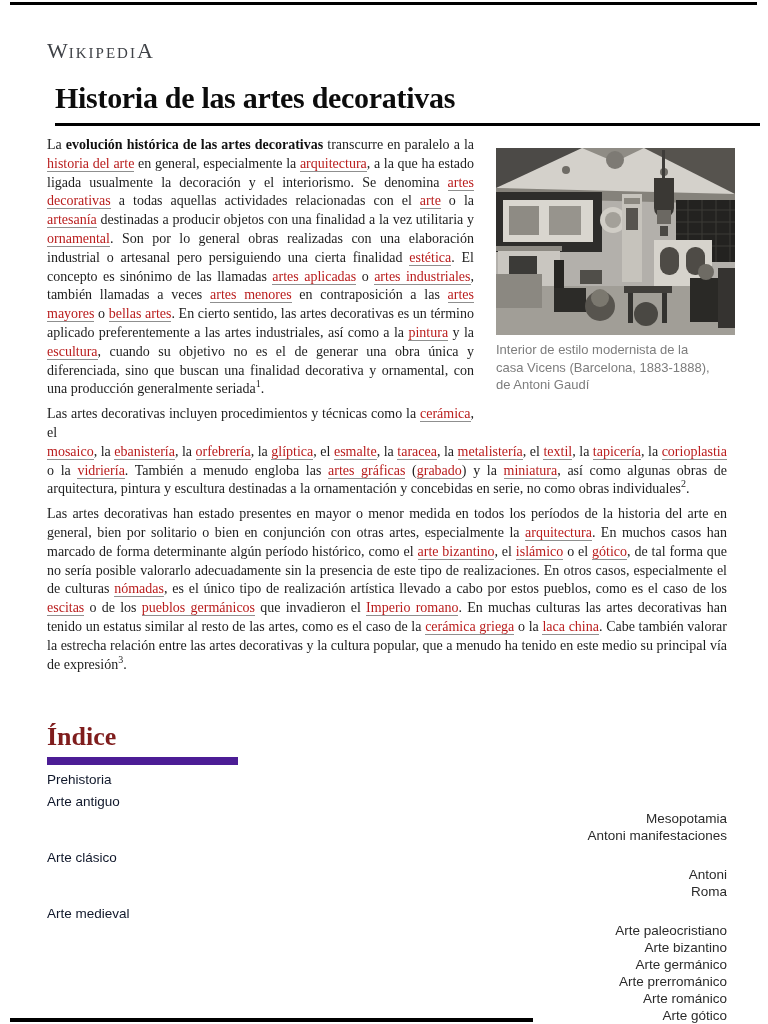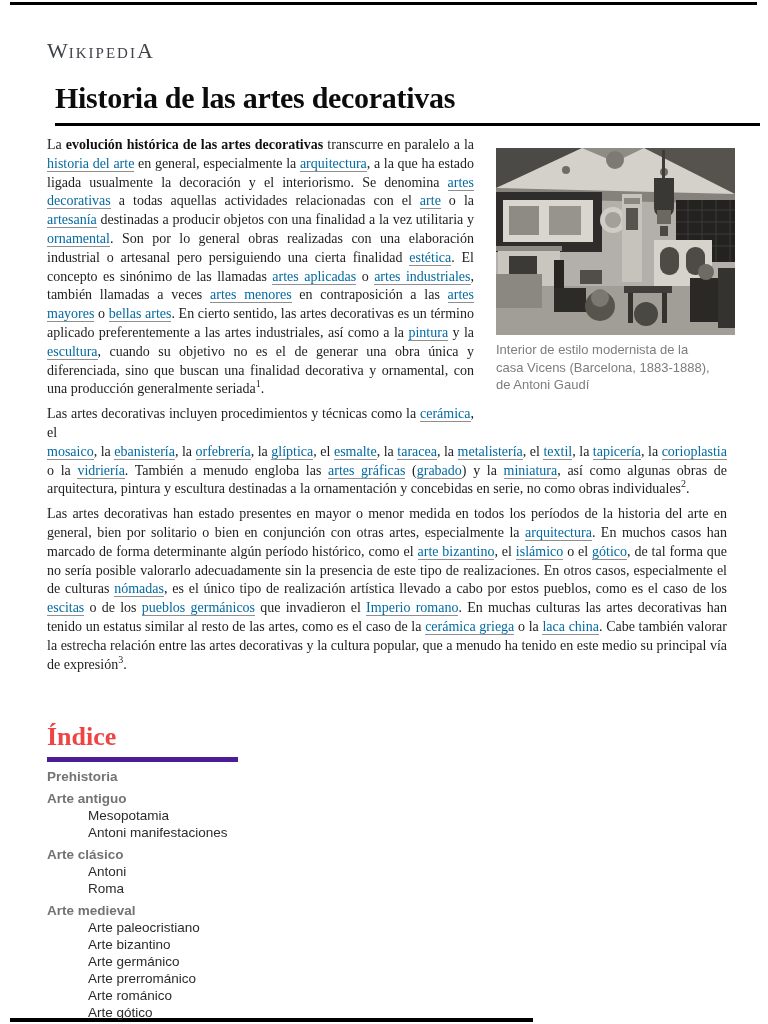--- a/index.html
+++ b/index.html
@@ -40,21 +40,21 @@
     letter-spacing:-0.3px;
     padding-bottom:9px;
     border-bottom:3px solid #000;
   }
 
   .article{margin-top:10px;font-size:14px;line-height:18.8px;text-align:justify;}
   .article p{margin:0;}
   .article p + p{margin-top:6px;}
 
   .lnk{
-    color:#0369a1;
+    color:#b91c1c;
     text-decoration:none;
     border-bottom:1px solid #8f8f8f;
     cursor:pointer;
   }
   sup.ref{
     font-size:10px;
     line-height:0;
     color:#1d1d1d;
     cursor:pointer;
   }
@@ -75,41 +75,42 @@
     color:#7d7d7d;
     text-align:left;
   }
 
   h2.toc-heading{
     margin:48px 0 0 0;
     font-family:"Liberation Serif", serif;
     font-weight:bold;
     font-size:26px;
     line-height:30px;
-    color:#ef4444;
+    color:#7f1d1d;
     width:191px;
     padding-bottom:5px;
-    border-bottom:5px solid #4c1d95;
+    border-bottom:8px solid #4c1d95;
   }
   .toc{
     margin-top:6px;
     font-family:"Liberation Sans", sans-serif;
     font-size:13.5px;
     line-height:17px;
     color:#2b2b2b;
   }
   .toc .toc-l1{
-    font-weight:bold;
-    color:#737373;
+    font-weight:normal;
+    color:#0f172a;
     margin-top:5px;
     cursor:pointer;
   }
   .toc .toc-l2{
     padding-left:41px;
     cursor:pointer;
+    text-align:right;
   }
   .toc .toc-l1:first-child{margin-top:6px;}
 </style>
 </head>
 <body>
 
 <div class="page">
 
   <div class="scan-edge top"></div>
   <div class="scan-edge bottom"></div>

